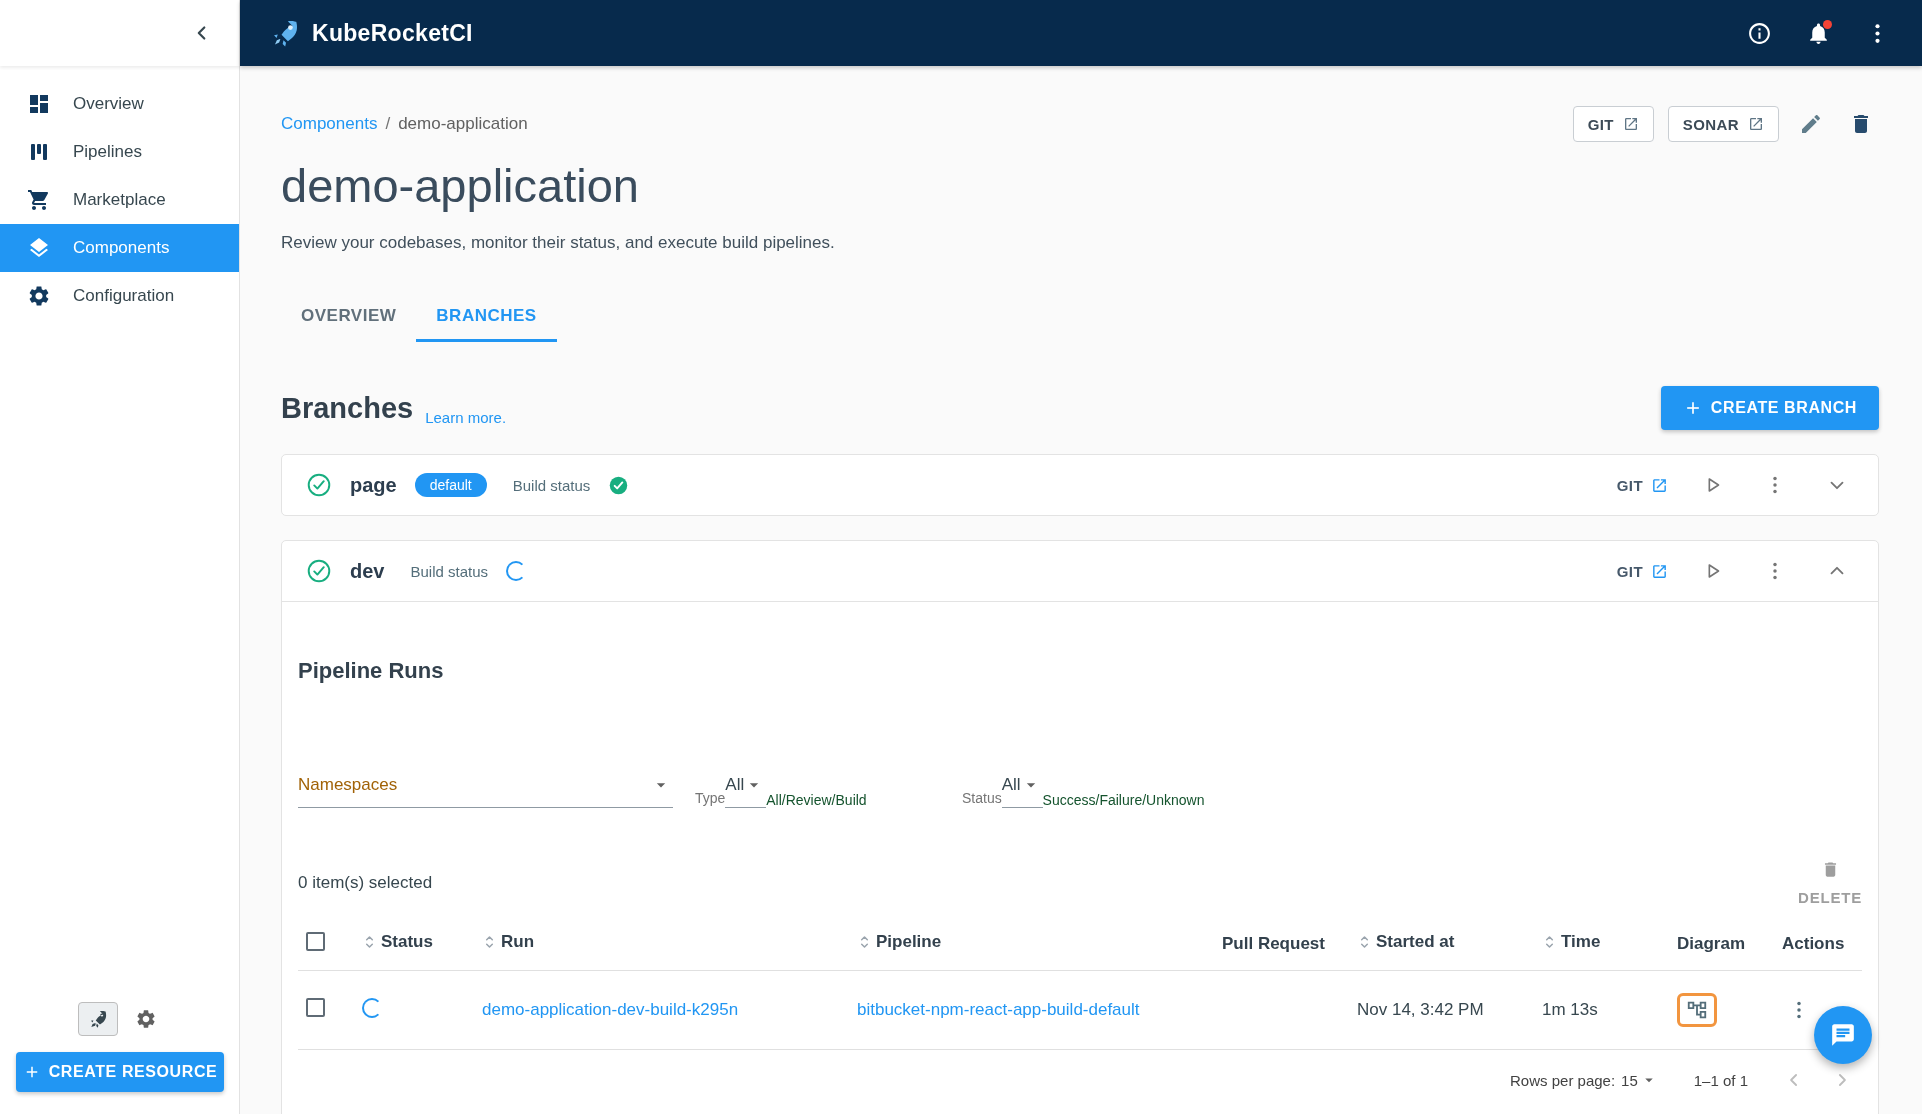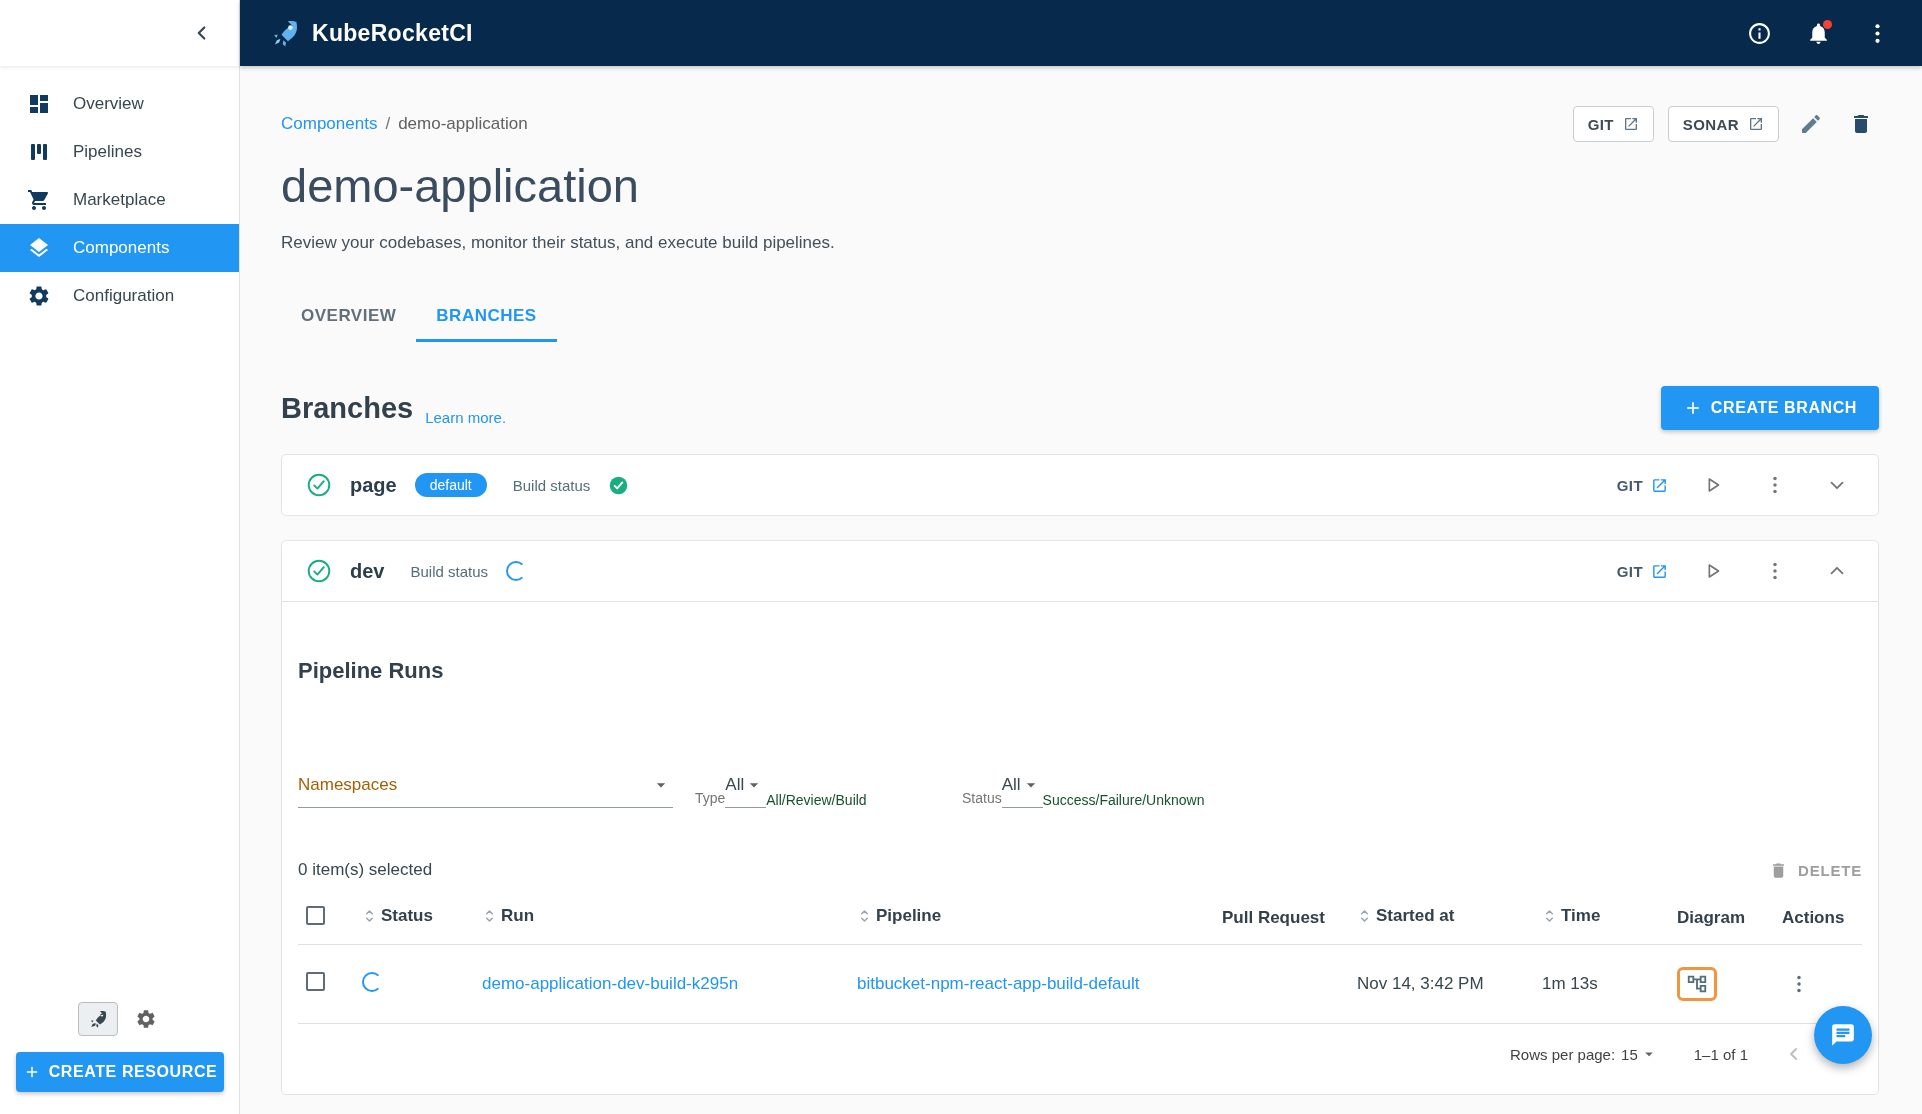--- a/index.html
+++ b/index.html
@@ -132,21 +132,21 @@
     padding:7px 2px 12px 0; font-family:"Liberation Sans", sans-serif; font-size:17px; color:#37474f;
   }
   .select.placeholder { color:#a16207;margin-top:48px; }
   .filter-helper { font-size:14px; color:#14532d; margin-top:7px; }
   .w-ns { width:375px; } .w-type { width:245px; } .w-status { width:250px; }
 
   .selected-row { display:flex; align-items:center; justify-content:space-between; margin-top:52px; }
   .selected-text { font-size:17px; }
   .delete-btn {
     display:inline-flex; align-items:center; gap:10px; background:none; border:none; cursor:pointer;
-    font-family:"Liberation Sans", sans-serif; font-size:15px; font-weight:bold; letter-spacing:0.8px; color:#9e9e9e;
+    font-family:"Liberation Sans", sans-serif; font-size:15px; font-weight:bold; letter-spacing:0.8px; color:#9e9e9e;flex-direction:column;
   }
 
   table { width:100%; border-collapse:collapse; margin-top:12px; }
   th { text-align:left; font-size:17px; font-weight:bold; color:#33414d; padding:14px 8px; border-bottom:1px solid #e0e0e0; white-space:nowrap; }
   td { font-size:17px; padding:22px 8px; border-bottom:1px solid #e0e0e0; }
   .th-inner { display:inline-flex; align-items:center; gap:4px; cursor:pointer; }
   .sort-ic { width:15px; height:18px; display:inline-flex; }
   .cell-link { color:#2196f3; text-decoration:none; cursor:pointer; }
   .col-check { width:56px; } .col-status { width:120px; } .col-run { width:375px; }
   .col-pipeline { width:365px; } .col-pr { width:135px; } .col-started { width:185px; }

